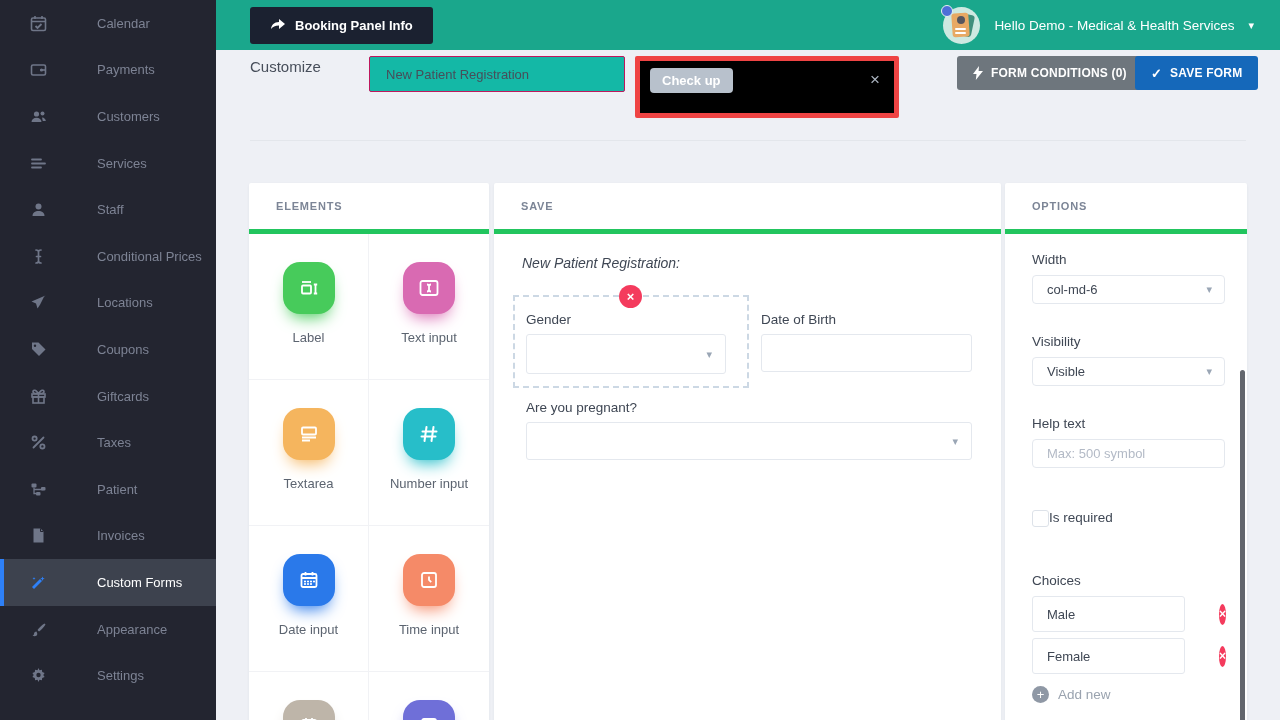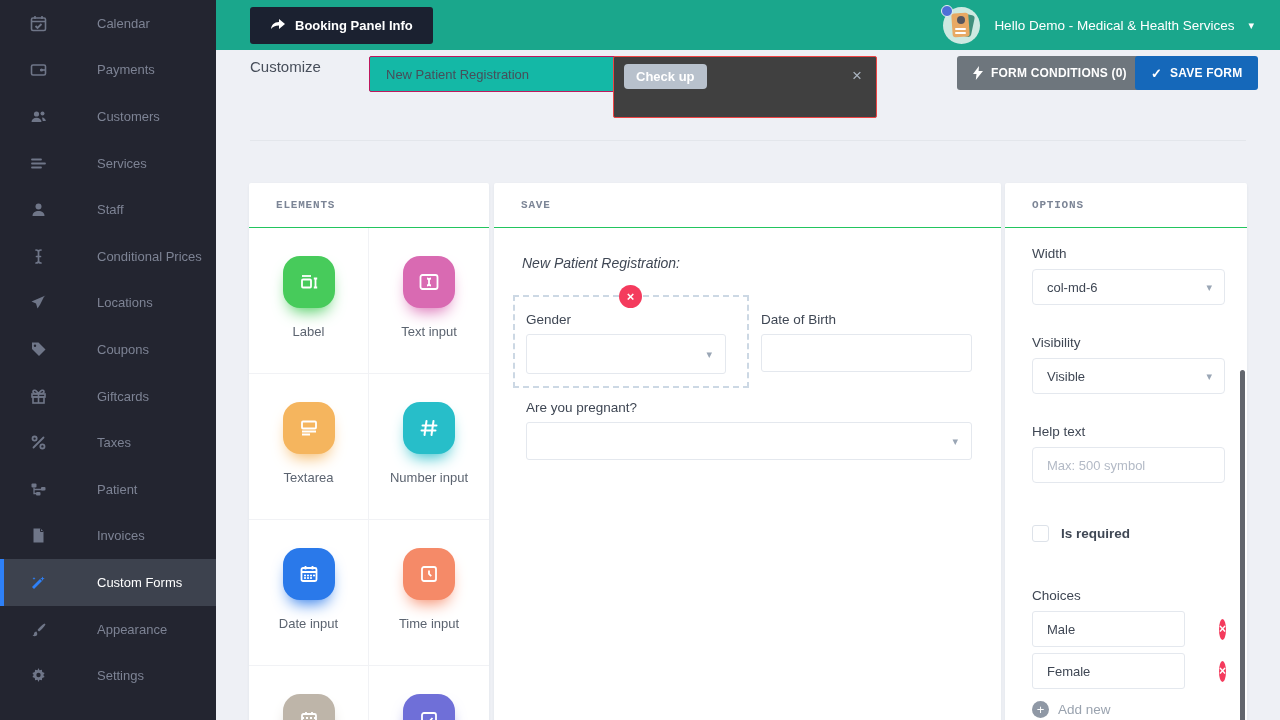--- a/index.html
+++ b/index.html
@@ -44,44 +44,44 @@
   .chev { font-size:11px; }
 
   
   .content { position:absolute; left:216px; top:50px; width:1064px; height:670px;
     background:#eef0f5; }
 
   .customize { position:absolute; left:34px; top:8px; font-size:15px; color:#474e5a; }
   .name-input { position:absolute; left:153px; top:6px; width:256px; height:36px;
     background:#14b8a6; border:1px solid #be185d; border-radius:2px; padding:0 16px;
     font-size:13px; color:#474e5a; font-family:"Liberation Sans", sans-serif; }
-  .checkup-card { position:absolute; left:397px; top:6px; width:264px; height:62px;
-    background:#404040; border:1px solid #ef4444; border-radius:2px; padding:7px 10px; }
+  .checkup-card { position:absolute; left:419px; top:6px; width:264px; height:62px;
+    background:#000000; border:5px solid #ef4444; border-radius:2px; padding:7px 10px; }
   .checkup-pill { display:inline-block; padding:5px 12px; border-radius:4px;
     color:#fff; font-size:13px; font-weight:bold; cursor:pointer; }
   .checkup-close { position:absolute; right:14px; top:10px; color:#aab3bf;
     font-size:17px; cursor:pointer; line-height:1; }
 
   .btn { position:absolute; top:6px; height:34px; border:none; border-radius:3px;
     color:#fff; font-size:12px; font-weight:bold; display:flex; align-items:center;
     gap:8px; cursor:pointer; letter-spacing:.2px;
     font-family:"Liberation Sans", sans-serif; }
   .btn-conditions { left:741px; padding:0 16px; }
   .btn-save { left:919px; padding:0 16px; }
   .btn-save .check { font-size:13px; }
 
   .divider { position:absolute; left:34px; top:90px; width:996px; height:1px;
     background:#e3e6eb; }
 
   
   .panel { position:absolute; top:133px; background:#fff; border-radius:2px;
     box-shadow:0 1px 3px rgba(40,50,70,.06); }
-  .panel-head { height:45px; border-bottom:1px solid #22c55e; display:flex;
+  .panel-head { height:51px; border-bottom:5px solid #22c55e; display:flex;
     align-items:center; padding-left:27px; font-size:11px; font-weight:bold;
-    letter-spacing:.8px; color:#7c8596;font-family:Liberation Mono, monospace; }
+    letter-spacing:.8px; color:#7c8596; }
 
   .p-elements { left:33px; width:240px; height:600px; overflow:hidden; }
   .el-grid { display:grid; grid-template-columns:1fr 1fr; }
   .el-cell { height:146px; display:flex; flex-direction:column; align-items:center;
     padding-top:28px; cursor:grab; border-bottom:1px solid #f1f2f5; }
   .el-cell:nth-child(odd) { border-right:1px solid #f1f2f5; }
   .el-tile { width:52px; height:52px; border-radius:17px; display:flex;
     align-items:center; justify-content:center; color:#fff;
     background:var(--c); box-shadow:0 9px 16px -6px var(--c); }
   .el-tile svg { width:24px; height:24px; }
@@ -97,29 +97,29 @@
   .sel-wrap .remove-badge { position:absolute; left:50%; top:-12px; margin-left:-12px; }
   .f-label { position:absolute; font-size:13.5px; color:#3f4754; }
   .f-box { position:absolute; background:#fff; border:1px solid #e4e8ee;
     border-radius:3px; }
   .f-box .caret { position:absolute; right:13px; top:50%; transform:translateY(-50%);
     color:#9aa6b5; font-size:11px; }
 
   .p-options { left:789px; width:242px; height:600px; }
   .opt-body { padding:18px 22px 0 27px; }
   .o-label { font-size:13.5px; color:#3f4754; }
-  .o-select,.o-input { position:relative; margin-top:8px; height:36px; background:#fff;
+  .o-select,.o-input { position:relative; margin-top:8px; height:29px; background:#fff;
     border:1px solid #e4e8ee; border-radius:4px; display:flex; align-items:center;
     padding-left:14px; font-size:13px; color:#3f4754; cursor:pointer; }
   .o-select .caret { position:absolute; right:12px; color:#9aa6b5; font-size:11px; }
   .o-input input { border:none; outline:none; width:100%; font-size:13px;
     color:#3f4754; font-family:"Liberation Sans", sans-serif; }
   .o-input input::placeholder { color:#b3bac6; }
   .gap30 { margin-top:30px; } .gap42 { margin-top:42px; } .gap46 { margin-top:46px; }
-  .chk-row { display:flex; align-items:center; gap:12px; cursor:pointer;font-weight:bold; }
+  .chk-row { display:flex; align-items:flex-start; cursor:pointer; }
   .chk-box { width:17px; height:17px; border:1px solid #dde2e9; border-radius:3px;
     background:#fff; }
   .chk-label { font-size:13.5px; color:#3f4754; }
   .choice-row { display:flex; align-items:center; margin-top:8px; }
   .choice-row + .choice-row { margin-top:6px; }
   .choice-input { width:153px; height:36px; border:1px solid #e4e8ee; border-radius:3px;
     padding-left:14px; font-size:13px; color:#3f4754; background:#fff;
     font-family:"Liberation Sans", sans-serif; }
   .choice-row .remove-badge { width:21px; height:21px; margin-left:34px; font-size:12px; }
   .add-new { display:flex; align-items:center; gap:9px; margin-top:12px;

